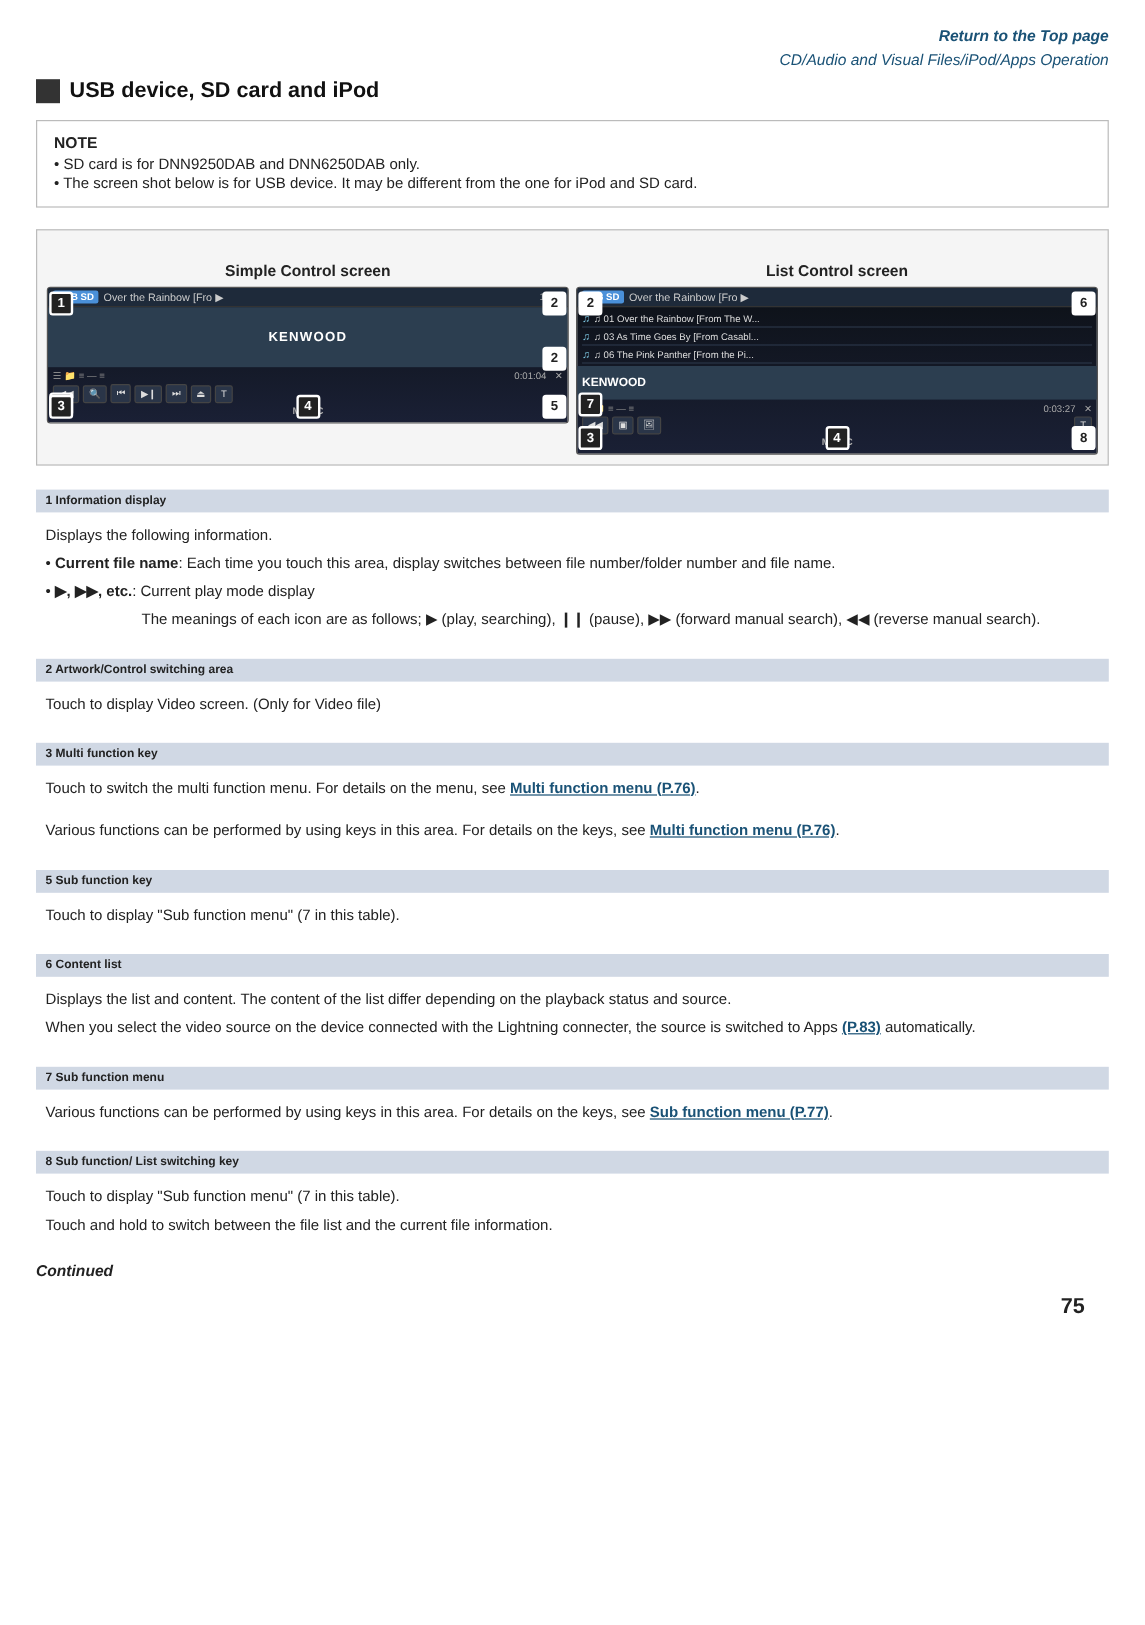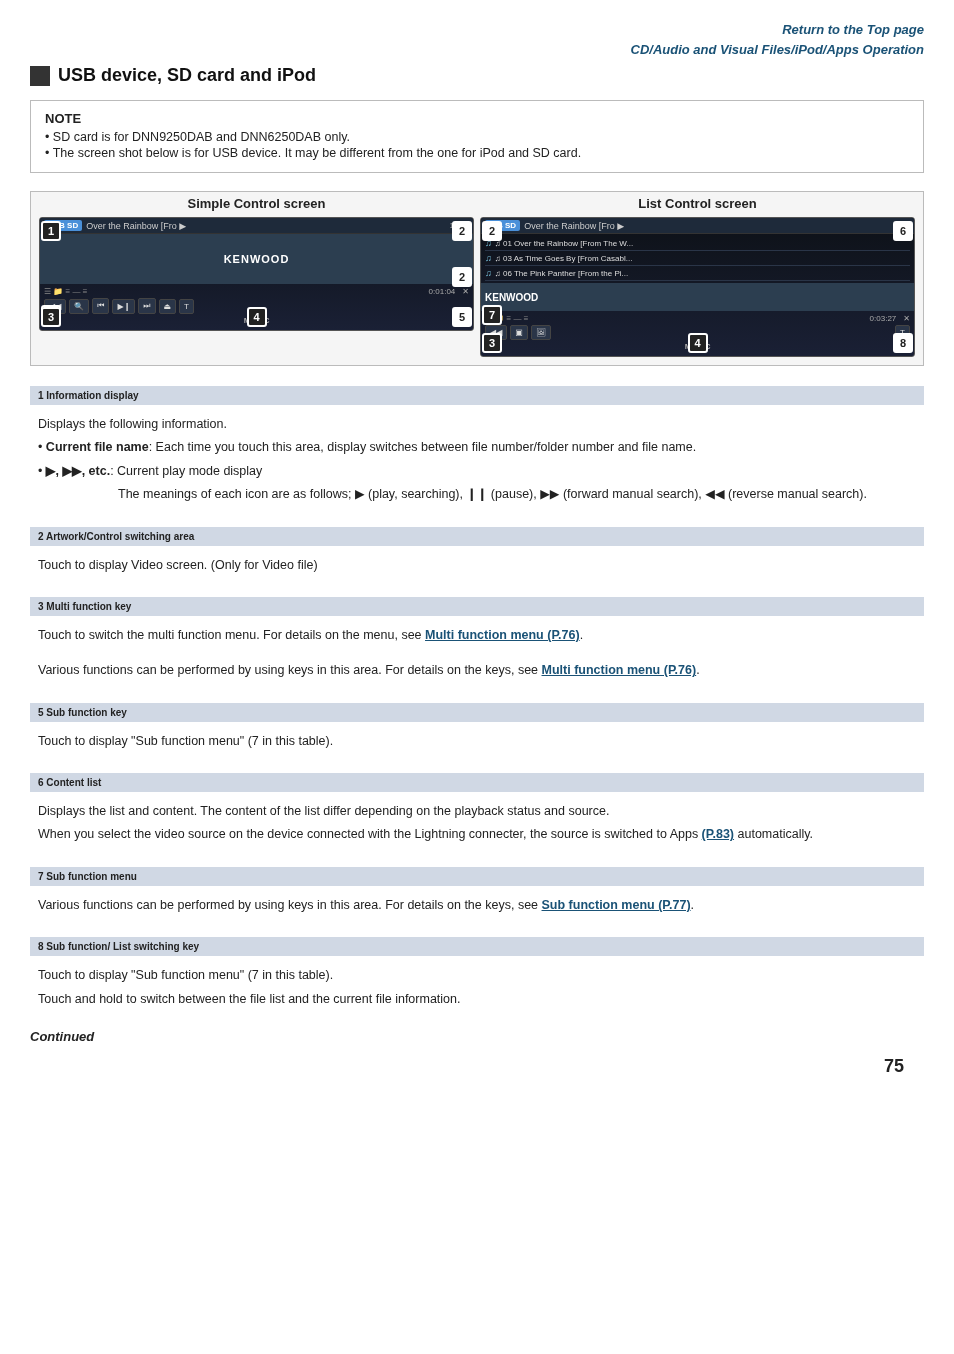--- a/index.html
+++ b/index.html
@@ -69,21 +69,21 @@
     .note-box ul li::before {
       content: "• ";
     }
 
     
     .screens-container {
       display: flex;
       gap: 6px;
       margin-bottom: 20px;
       border: 1px solid #bbb;
-      padding: 4px 8px 8px 8px;
+      padding: 26px 8px 8px 8px;
       background: #f5f5f5;
     }
     .screen-block {
       flex: 1;
     }
     .screen-label {
       text-align: center;
       font-weight: bold;
       font-size: 13px;
       margin-bottom: 6px;
@@ -250,21 +250,21 @@
 
     .screen-wrapper {
       position: relative;
     }
   </style>
 </head>
 <body>
 
 <div class="top-right-links">
   <span style="display:block; color:#1a5276; font-style:italic; font-weight:bold;">Return to the Top page</span>
-  <span style="display:block; color:#1a5276; font-style:italic; font-weight:bold;">CD/Audio and Visual Files/iPod/Apps Operation</span>
+  <span style="display:block; color:#1a5276; font-style:italic; font-weight:normal;">CD/Audio and Visual Files/iPod/Apps Operation</span>
 </div>
 
 <div class="page-title-bar">
   <div class="title-icon"></div>
   <span class="page-title">USB device, SD card and iPod</span>
 </div>
 
 <div class="note-box">
   <div class="note-title">NOTE</div>
   <ul>

